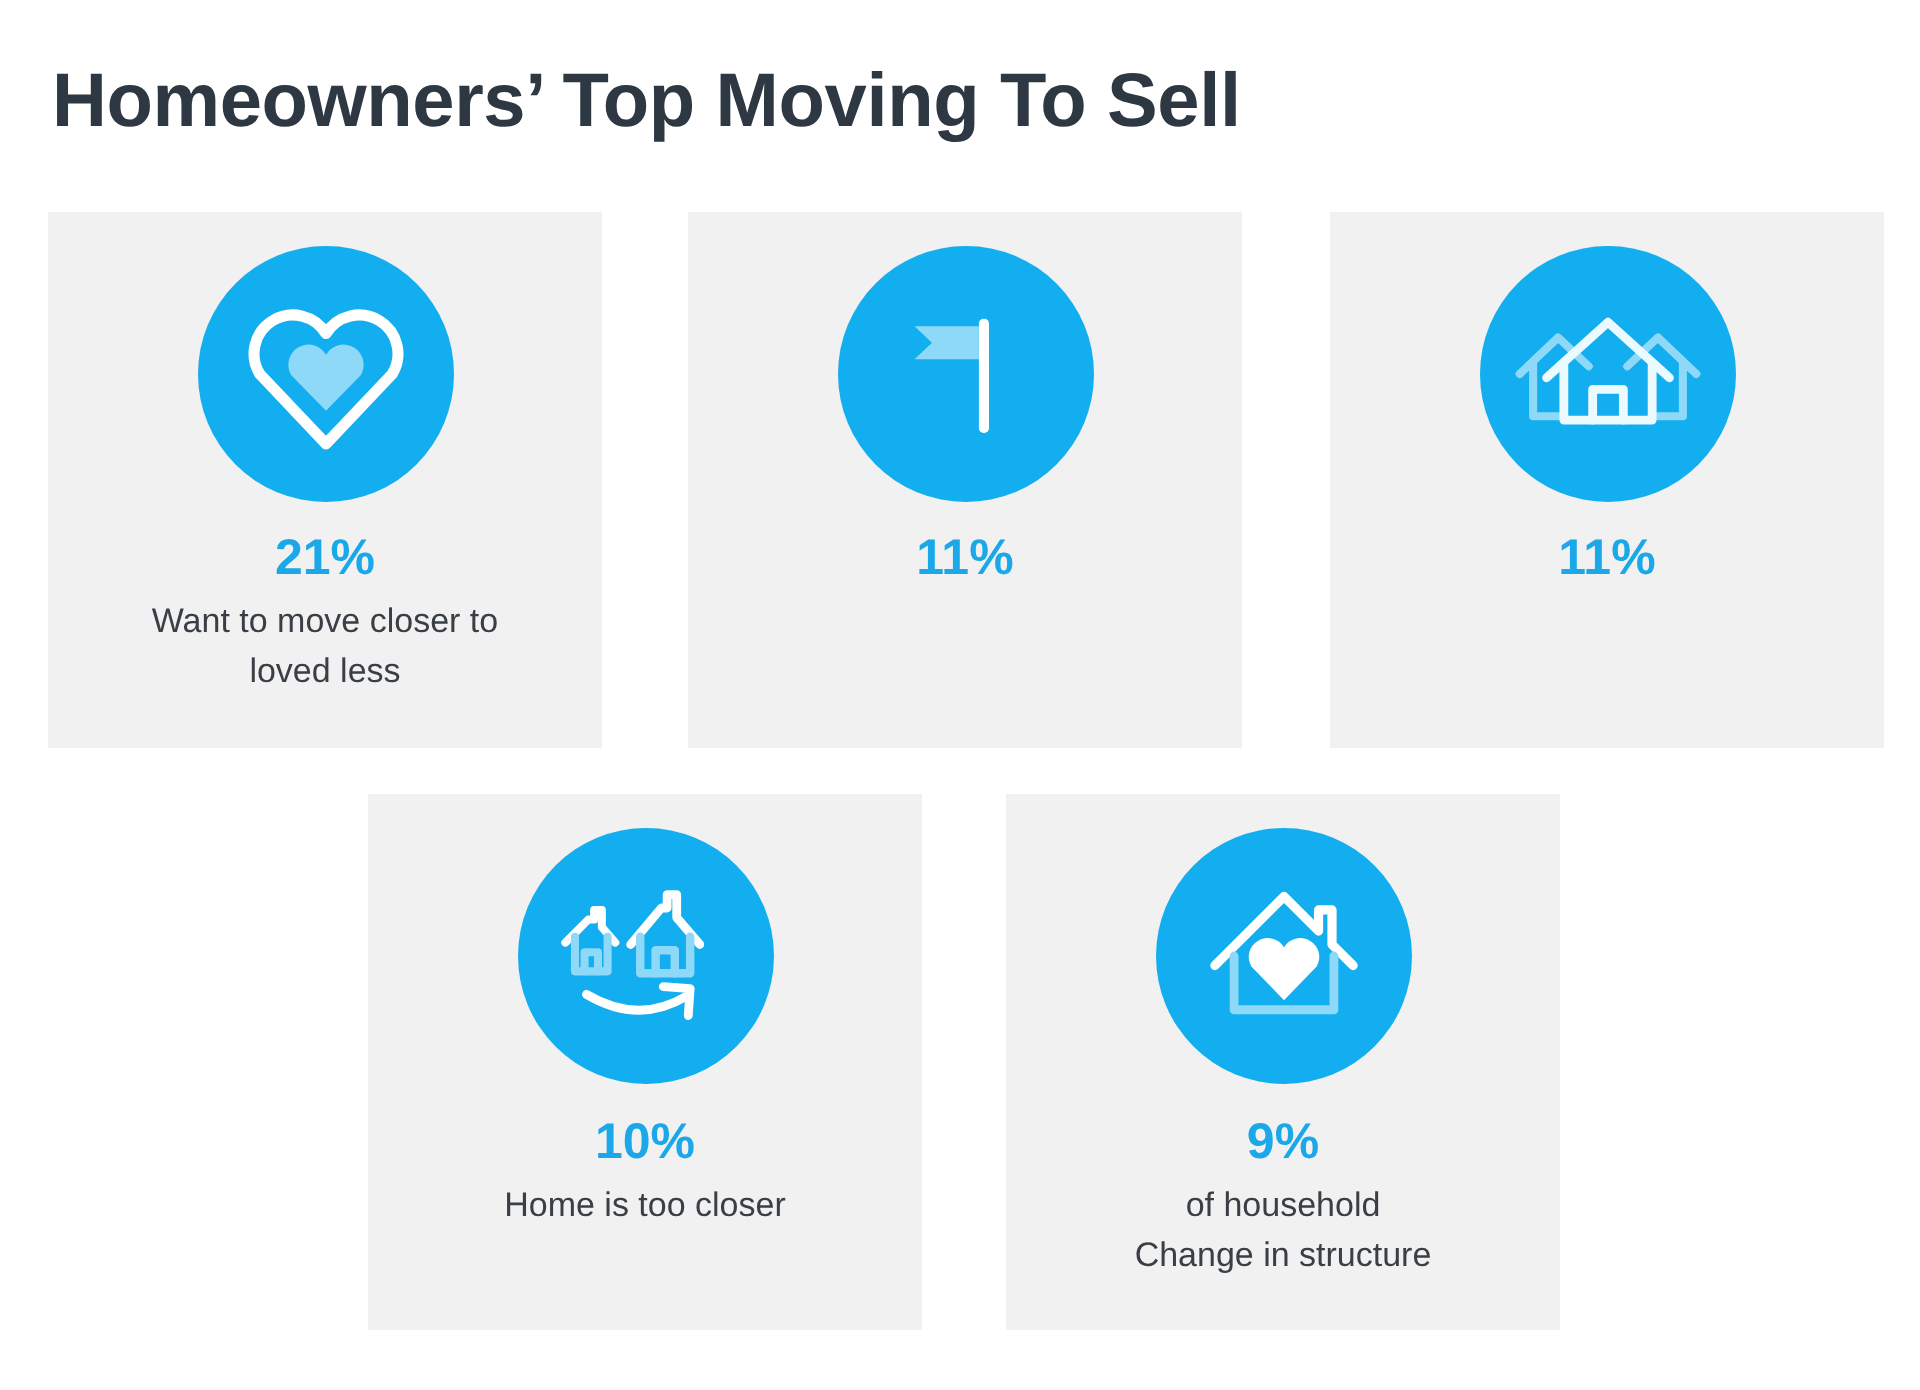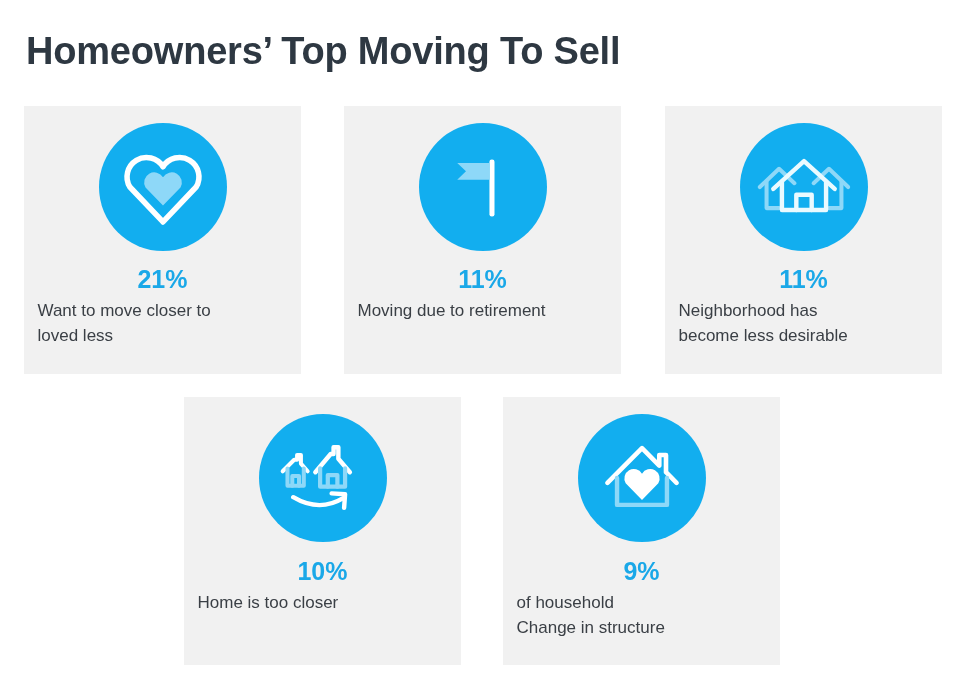--- a/index.html
+++ b/index.html
@@ -69,21 +69,21 @@
     font-size: 25px;
     font-weight: bold;
     color: #1aa8e8;
     letter-spacing: 0px;
     line-height: 26px;
   }
   .caption {
     margin-top: 6px;
     font-size: 17px;
     color: #3a3f45;
-    text-align: left;
+    text-align: center;
     line-height: 25px;
     width: 250px;
   }
   .card.r2 .pct { margin-top: 16px; }
 </style>
 </head>
 <body>
 
 <div id="infographic">
 
@@ -108,23 +108,20 @@
   <div class="card r1 c2">
     <div class="icon-circle">
       <span>
         <svg width="92" height="92" viewBox="0 0 100 100" aria-hidden="true">
           <rect x="57" y="20" width="5.5" height="62" rx="2.5" fill="#ffffff"></rect>
           <path d="M57 24 H22 L31.5 33 L22 42 H57 Z" fill="#8ed8f8"></path>
         </svg>
       </span>
     </div>
     <div class="pct">11%</div>
-    <div class="caption">
-      <div>Moving due to retirement</div>
-    </div>
   </div>
 
   <div class="card r1 c3">
     <div class="icon-circle">
       <span>
         <svg width="96" height="96" viewBox="0 0 100 100" aria-hidden="true">
           <g fill="none" stroke="#8ed8f8" stroke-width="4.2" stroke-linejoin="round" stroke-linecap="round">
             <path d="M4 50 L24 31 L40 46"></path>
             <path d="M11 44 V72 H24"></path>
             <path d="M96 50 L76 31 L60 46"></path>
@@ -132,24 +129,20 @@
           </g>
           <g fill="none" stroke="#eafaff" stroke-width="4.6" stroke-linejoin="round" stroke-linecap="round">
             <path d="M18 52 L50 23 L82 52"></path>
             <path d="M27 45 V74 H73 V45"></path>
             <path d="M42 74 V58 H58 V74"></path>
           </g>
         </svg>
       </span>
     </div>
     <div class="pct">11%</div>
-    <div class="caption">
-      <div>Neighborhood has</div>
-      <div>become less desirable</div>
-    </div>
   </div>
 
   <div class="card r2 c4">
     <div class="icon-circle">
       <span>
         <svg width="96" height="96" viewBox="0 0 100 100" aria-hidden="true">
 
           <path d="M8 43 L20 31 L23 31 L23 26 L27 26 L27 35 L34 43" fill="none" stroke="#ffffff" stroke-width="4.2" stroke-linejoin="round" stroke-linecap="round"></path>
           <path d="M13 40 V58 H30 V40" fill="none" stroke="#8ed8f8" stroke-width="4.2" stroke-linejoin="round" stroke-linecap="round"></path>
           <path d="M18 58 V48 H25 V58" fill="none" stroke="#8ed8f8" stroke-width="4.2" stroke-linejoin="round" stroke-linecap="round"></path>

